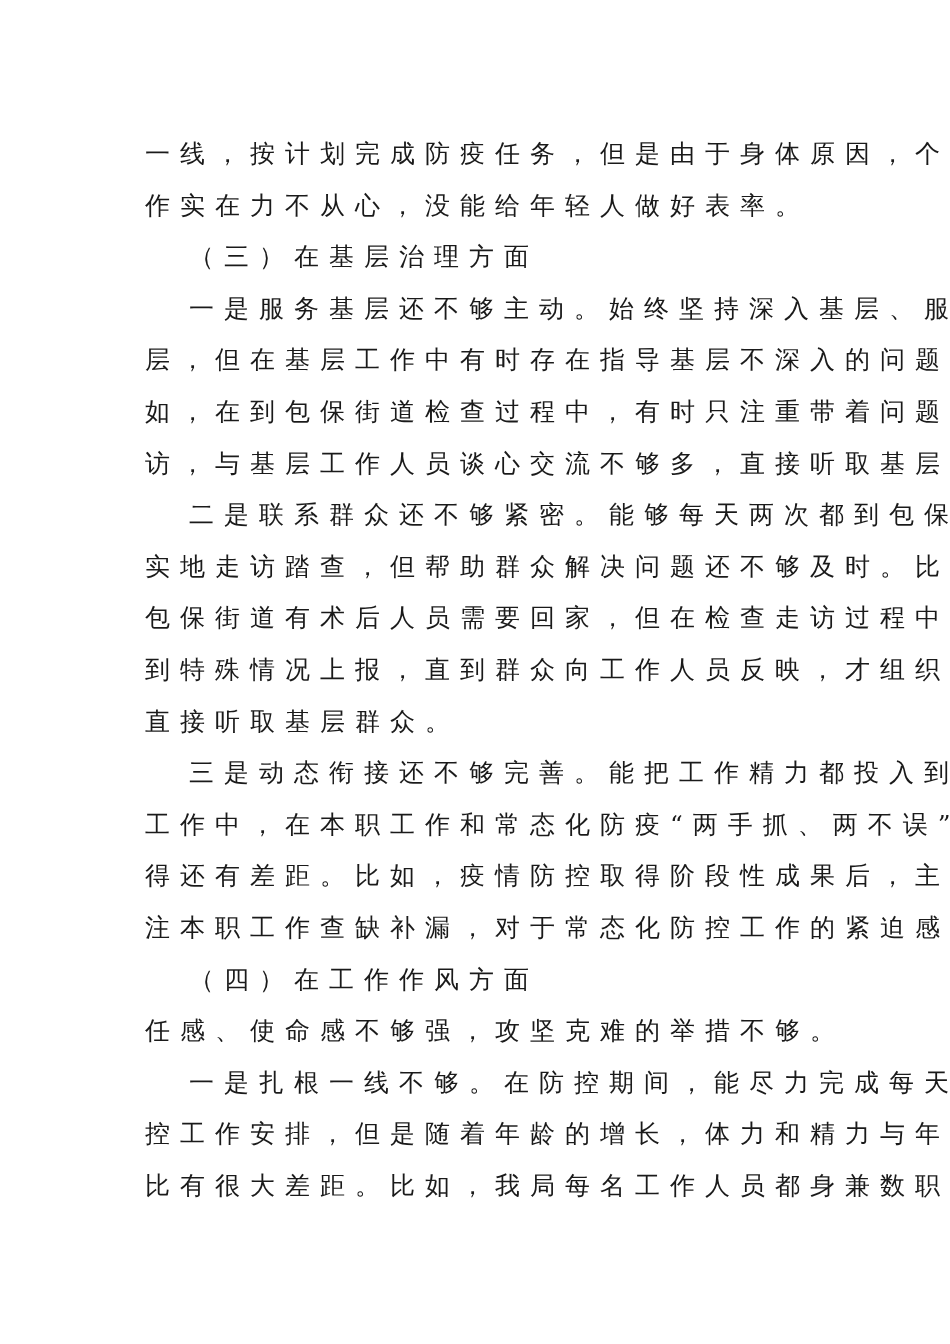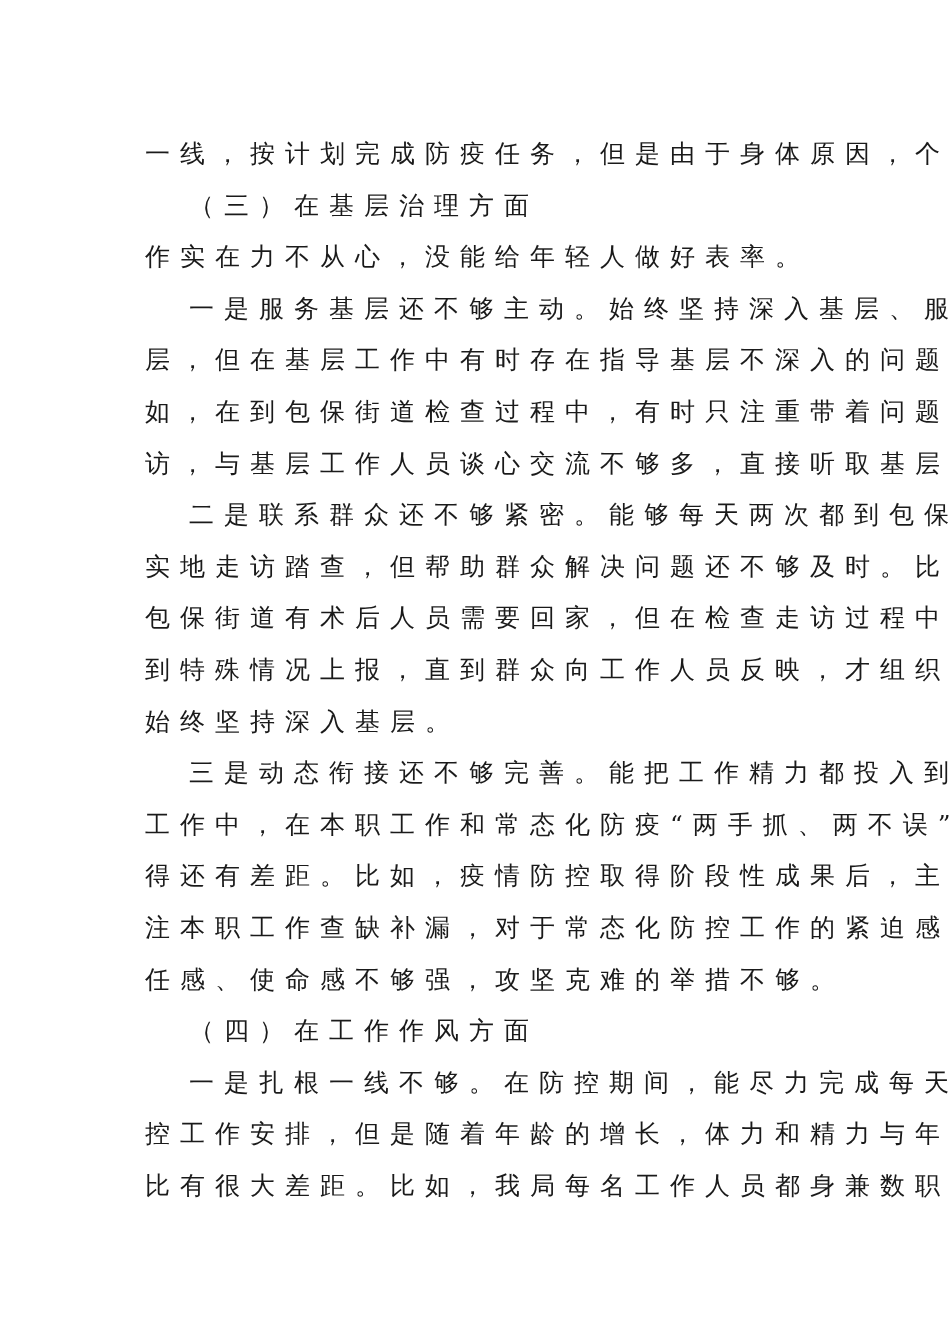--- a/index.html
+++ b/index.html
@@ -31,33 +31,33 @@
     }
     .indent {
       padding-left: 44px;
     }
   </style>
 </head>
 <body>
 
 <div class="page">
   <div class="line">一线，按计划完成防疫任务，但是由于身体原因，个别工</div>
+  <div class="line">作实在力不从心，没能给年轻人做好表率。</div>
   <div class="line indent">（三）在基层治理方面</div>
-  <div class="line">作实在力不从心，没能给年轻人做好表率。</div>
   <div class="line indent">一是服务基层还不够主动。始终坚持深入基层、服务基</div>
   <div class="line">层，但在基层工作中有时存在指导基层不深入的问题。比</div>
   <div class="line">如，在到包保街道检查过程中，有时只注重带着问题去走</div>
   <div class="line">访，与基层工作人员谈心交流不够多，直接听取基层群众</div>
   <div class="line indent">二是联系群众还不够紧密。能够每天两次都到包保街道</div>
   <div class="line">实地走访踏查，但帮助群众解决问题还不够及时。比如，</div>
   <div class="line">包保街道有术后人员需要回家，但在检查走访过程中未接</div>
   <div class="line">到特殊情况上报，直到群众向工作人员反映，才组织工作</div>
-  <div class="line">始终坚持深入基层。</div>
+  <div class="line">直接听取基层群众。</div>
   <div class="line indent">三是动态衔接还不够完善。能把工作精力都投入到防控</div>
   <div class="line">工作中，在本职工作和常态化防疫“两手抓、两不误”做</div>
   <div class="line">得还有差距。比如，疫情防控取得阶段性成果后，主要关</div>
   <div class="line">注本职工作查缺补漏，对于常态化防控工作的紧迫感、责</div>
+  <div class="line indent">（四）在工作作风方面</div>
   <div class="line">任感、使命感不够强，攻坚克难的举措不够。</div>
-  <div class="line indent">（四）在工作作风方面</div>
   <div class="line indent">一是扎根一线不够。在防控期间，能尽力完成每天的防</div>
   <div class="line">控工作安排，但是随着年龄的增长，体力和精力与年轻人</div>
   <div class="line">比有很大差距。比如，我局每名工作人员都身兼数职，许</div>
 </div>
 
 </body></html>

